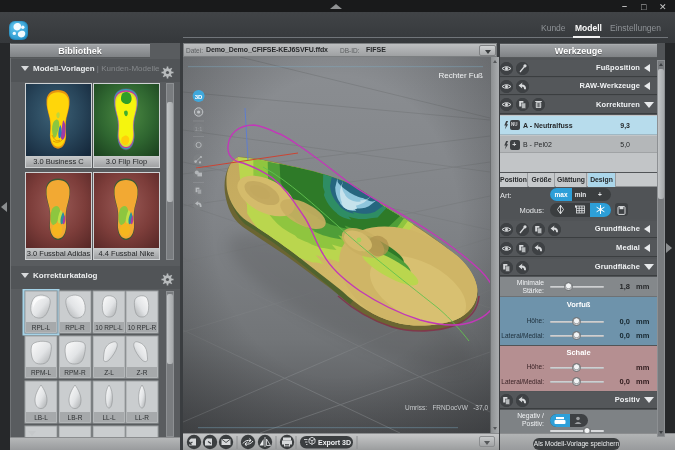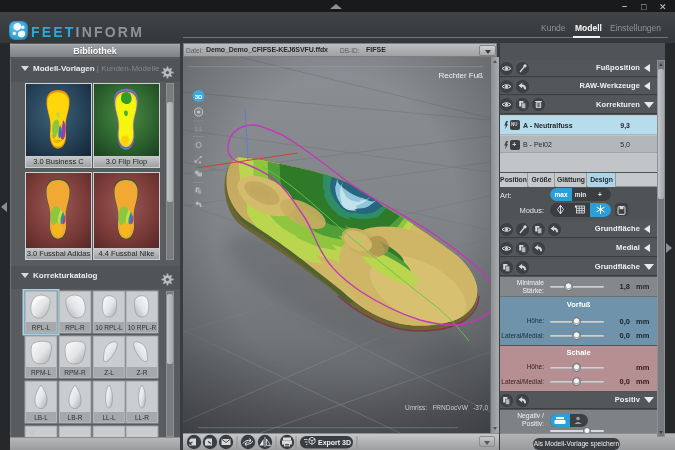--- a/index.html
+++ b/index.html
@@ -63,32 +63,31 @@
   <div id="titlebar" class="abs"></div>
 
   <div class="abs" style="left:9px;top:21px;width:19px;height:19px;border-radius:6px;background:radial-gradient(circle at 35% 30%,#5fc4ee,#1f8dc6);box-shadow:inset 0 0 2px #0b5f8e;">
     <svg width="19" height="19" viewBox="0 0 19 19">
       <path d="M7.2 2.2 C10.8 1.4 13 3.9 11.8 7.0 C10.8 9.6 7.6 10.2 5.7 8.6 C3.8 6.9 4.0 3.2 7.2 2.2 Z" fill="#f2fafe"></path>
       <path d="M11.7 10.0 C15.1 9.0 17.2 11.5 15.9 14.3 C14.7 16.8 11.6 17.2 9.9 15.6 C8.2 14.0 8.5 11.1 11.7 10.0 Z" fill="#f2fafe"></path>
       <circle cx="13.8" cy="6.3" r="1.7" fill="#f2fafe"></circle>
       <circle cx="5.3" cy="12.4" r="1.7" fill="#f2fafe"></circle>
     </svg>
   </div>
-  <div class="abs" style="left:31px;top:24px;font-size:14px;font-weight:bold;letter-spacing:2.2px;color:#2ba7e0;">FEET<span style="color:#909396;">INFORM</span></div>
 
   <div class="abs menu" style="left:541px;">Kunde</div>
   <div class="abs menu" style="left:575px;color:#fafafa;font-weight:bold;">Modell</div>
   <div class="abs menu" style="left:610px;">Einstellungen</div>
   <div id="menuline" class="abs"></div>
   <div id="modellline" class="abs"></div>
 
   <div id="leftedge" class="abs"></div>
   <div class="abs" style="left:1px;top:202px;width:0;height:0;border-top:5px solid transparent;border-bottom:5px solid transparent;border-right:6px solid #8b8e90;"></div>
   <div id="leftpanel" class="abs"></div>
-  <div class="abs hdrbar" style="left:10px;top:44px;width:170px;">Bibliothek</div>
+  <div class="abs hdrbar" style="left:10px;top:44px;width:140px;">Bibliothek</div>
   <div id="lp-inner">
 
     <div class="abs sechdr" style="left:11px;top:59px;width:169px;height:23px;"></div>
     <div class="abs" style="left:21px;top:66px;width:0;height:0;border-left:4px solid transparent;border-right:4px solid transparent;border-top:5px solid #d8dadc;"></div>
     <div class="abs" style="left:33px;top:64px;font-size:8px;font-weight:bold;color:#eceeef;">Modell-Vorlagen <span style="color:#85888b;font-weight:normal;">| Kunden-Modelle</span></div>
     <div class="abs gear" style="left:161px;top:65px;"><svg width="13" height="13" viewBox="0 0 13 13">
           <g fill="#b8bbbd">
             <circle cx="6.5" cy="6.5" r="4.2"></circle>
             <g stroke="#b8bbbd" stroke-width="1.6">
               <line x1="6.5" y1="0.5" x2="6.5" y2="12.5"></line>
@@ -556,20 +555,21 @@
       </g>
     </svg>
   </div>
   <div class="abs" style="left:479px;top:436px;width:16px;height:11px;background:linear-gradient(#c6c8c9,#a2a4a6);border:1px solid #8b8d8f;border-radius:2px;">
     <div style="position:absolute;left:4px;top:4px;width:0;height:0;border-left:3px solid transparent;border-right:3px solid transparent;border-top:4px solid #55585a;"></div>
     </div>
 
   <div id="rightpanel" class="abs"></div>
   <div id="rightedge" class="abs"></div>
   <div class="abs" style="left:666px;top:243px;width:0;height:0;border-top:5px solid transparent;border-bottom:5px solid transparent;border-left:6px solid #8b8e90;"></div>
+  <div class="abs hdrbar" style="left:500px;top:44px;width:157px;">Werkzeuge</div>
   <div id="rp-inner">
     <div class="abs rrow" style="left:500px;top:60px;height:17px;"></div>
     <div class="cicon" style="left:500px;top:62px;">
         <svg width="13" height="13" viewBox="0 0 13 13">
           <circle cx="6.5" cy="6.5" r="6.5" fill="#3e4144"></circle>
           <path d="M2,6.5 Q6.5,2.8 11,6.5 Q6.5,10.2 2,6.5 Z" fill="none" stroke="#d8dadc" stroke-width="1"></path>
           <circle cx="6.5" cy="6.5" r="1.5" fill="#d8dadc"></circle>
         </svg>
       </div>
     <div class="cicon" style="left:516px;top:62px;">

